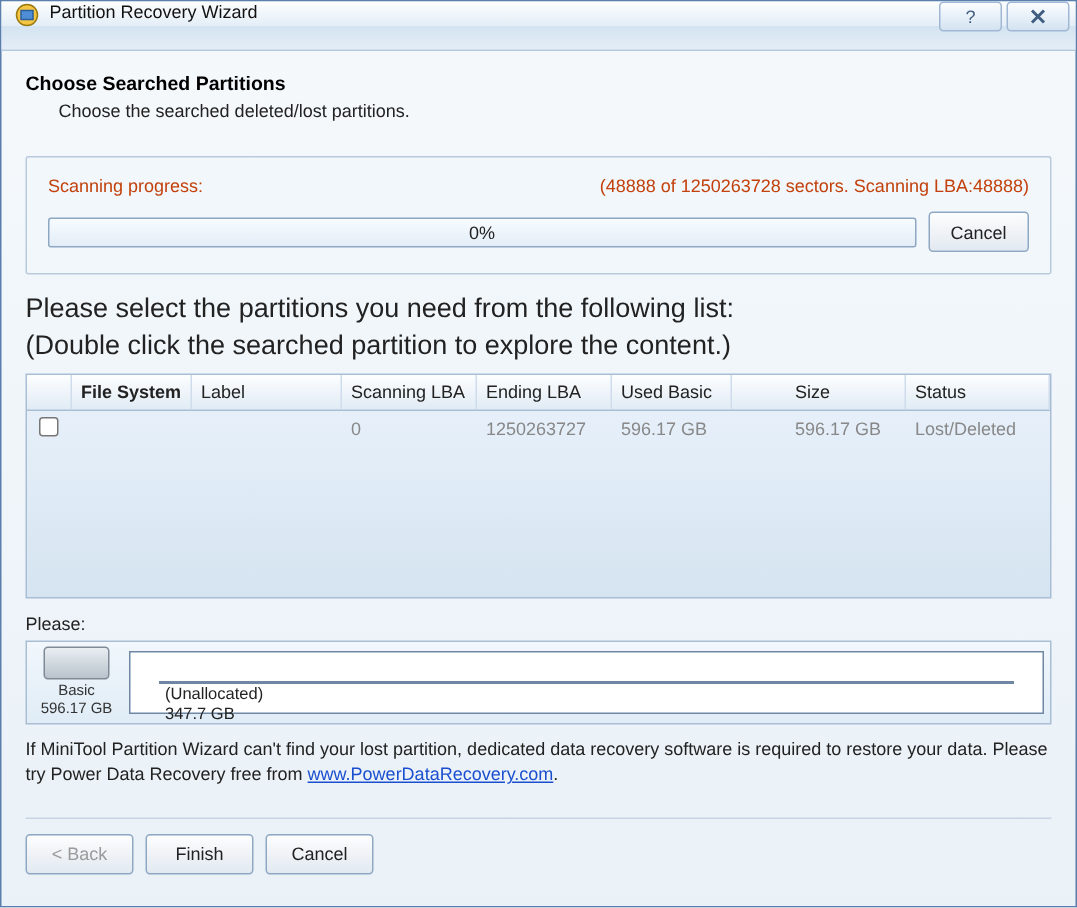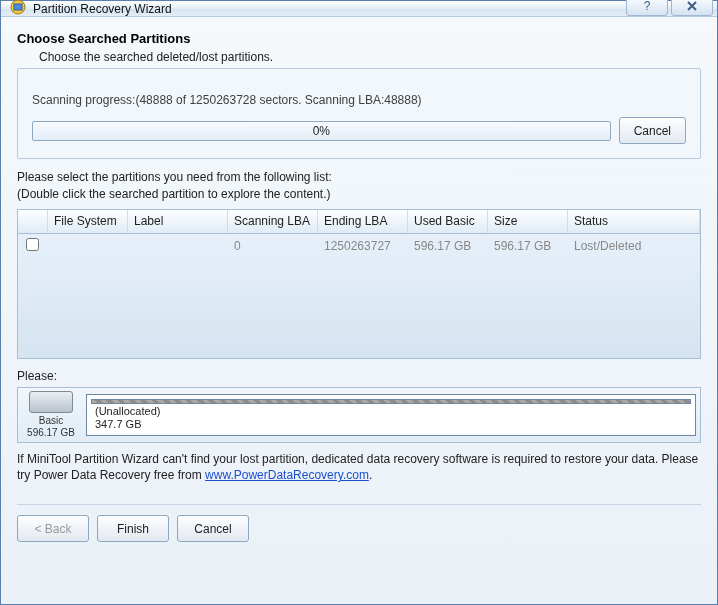--- a/index.html
+++ b/index.html
@@ -6,92 +6,92 @@
 body { background: #e8eef5; width: 718px; height: 605px; overflow: hidden; }
 
 .window {
   width: 718px; height: 605px;
   background: linear-gradient(to bottom, #f5f9fc 0, #eaf1f7 100%);
   border: 1px solid #5a7fad;
   display: flex; flex-direction: column;
 }
 
 .titlebar {
-  height: 16px;
+  height: 33px;
   background: linear-gradient(to bottom, #fdfefe 0, #e4eef7 50%, #d4e3f1 51%, #e4eef7 100%);
   border-bottom: 1px solid #b5c9de;
-  display: flex; align-items: flex-end; padding: 0 4px 0 8px;
+  display: flex; align-items: flex-start; padding: 0 4px 0 8px;
 }
 .titlebar .icon { width: 18px; height: 18px; margin-right: 6px; display:inline-block; }
 .titlebar .title { font-size: 12px; color: #111; flex: 1; }
 .titlebar .wbtn {
   width: 42px; height: 20px; margin-left: 3px;
   background: linear-gradient(to bottom, #fbfdff, #d4e3f1);
   border: 1px solid #9fb7d4; border-radius: 3px;
   display: flex; align-items: center; justify-content: center;
   color: #3f5d80; font-size: 12px; cursor: pointer;
 }
 
 .content { flex: 1; padding: 14px 16px 10px 16px; display: flex; flex-direction: column; }
 
 .heading { font-size: 13px; font-weight: bold; color: #000; margin-bottom: 4px; }
-.subheading { font-size: 12px; color: #222; margin-left: 22px; margin-bottom: 4px; }
+.subheading { font-size: 12px; color: #222; margin-left: 22px; margin-bottom: 23px; }
 
 .scanbox {
   border: 1px solid #b9cadd; background: #f2f7fb;
   border-radius: 2px; padding: 12px 14px 14px 14px; margin-bottom: 10px;
 }
-.scanrow { display: flex; justify-content: flex-start; font-size: 12px; color: #404040; margin-bottom: 10px; margin-top: 12px; }
+.scanrow { display: flex; justify-content: space-between; font-size: 12px; color: #c2410c; margin-bottom: 10px; }
 .progrow { display: flex; align-items: center; gap: 8px; }
 .progress {
   flex: 1; height: 20px; border: 1px solid #8ea8c4;
   background: linear-gradient(to bottom, #f6fbff, #e4eef7);
   border-radius: 2px; position: relative; text-align: center;
   font-size: 12px; line-height: 18px; color: #222;
 }
 .btn {
   height: 27px; padding: 0 14px; font-size: 12px; color: #222;
   background: linear-gradient(to bottom, #fdfdfd, #e2e9f1);
   border: 1px solid #8ea8c4; border-radius: 3px; cursor: pointer;
   display: inline-flex; align-items: center; justify-content: center;
 }
 .btn.disabled { color: #9a9a9a; cursor: default; }
 
-.instr { font-size: 12px; color: #222; line-height: 1.4; margin-bottom: 6px; }
+.instr { font-size: 18px; color: #222; line-height: 1.4; margin-bottom: 6px; }
 
 .table {
   border: 1px solid #a9bdd4; width: 100%; height: 150px;
   background: linear-gradient(to bottom, #eaf2fb 0, #d5e4f1 100%);
   font-size: 12px; overflow: hidden; margin-bottom: 10px;
 }
 .thead { display: flex; height: 24px;
   background: linear-gradient(to bottom, #fdfefe, #e0ebf5);
   border-bottom: 1px solid #a9bdd4;
 }
 .th, .td { padding: 4px 6px; border-right: 1px solid #cfdceb; text-align: left; font-size: 12px; white-space: nowrap; overflow: hidden; }
 .th { color: #222; }
 .trow { display: flex; height: 24px; align-items: center; }
 .trow .td { color: #888; border-right: 1px solid transparent; }
 .col-chk { width: 30px; text-align: center; }
-.col-fs  { width: 80px; }
+.col-fs  { width: 80px; font-weight: bold; }
 .col-lbl { width: 100px; }
 .col-slba{ width: 90px; }
 .col-elba{ width: 90px; }
 .col-used{ width: 80px; }
-.col-size{ width: 80px; }
+.col-size{ width: 80px; margin-left: 36px; }
 .col-stat{ flex: 1; }
 
 .preview-label { font-size: 12px; color: #222; margin-bottom: 4px; }
 .preview {
   border: 1px solid #a9bdd4; background: linear-gradient(to bottom,#f1f7fc,#e0ecf6);
   height: 56px; display: flex; align-items: center; padding: 4px; gap: 6px; margin-bottom: 8px;
 }
 .diskicon { width: 58px; text-align: center; font-size: 10px; color: #333; line-height: 1.2; }
 .diskicon .hdd { width: 44px; height: 22px; margin: 0 auto 2px; background: linear-gradient(to bottom,#e9eef2,#b9c3cc); border:1px solid #7f8a96; border-radius: 3px; }
-.bar { flex: 1; border: 1px solid #6f87a3; height: 42px; background: #fff; padding: 4px; display:flex; flex-direction:column; }
+.bar { flex: 1; border: 1px solid #6f87a3; height: 42px; background: #fff; padding: 19px; display:flex; flex-direction:column; }
 .bar-fill {
   height: 16px; border: 1px solid #6f87a3;
   background: repeating-linear-gradient(45deg,#a9a9a9 0 4px,#8c8c8c 4px 8px);
 }
 .bar-text { font-size: 11px; color: #222; padding: 1px 4px 0 4px; line-height: 1.15; }
 
 .note { font-size: 12px; color: #222; line-height: 1.4; margin-bottom: 20px; }
 .note a { color: #1a4fcf; text-decoration: underline; }
 
 .footer {

